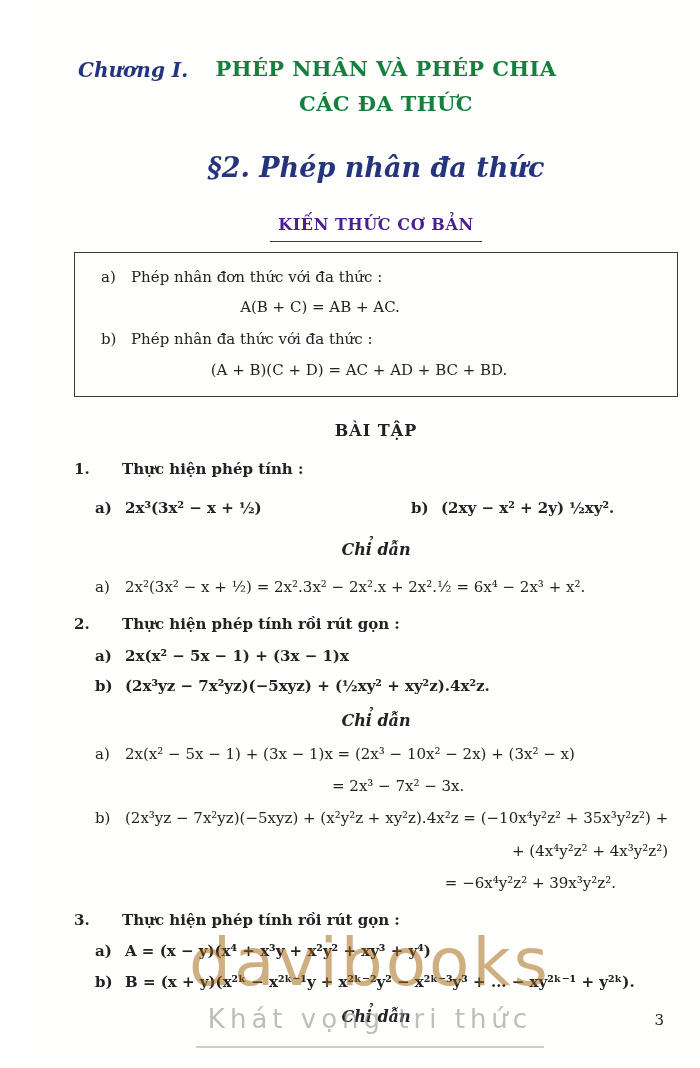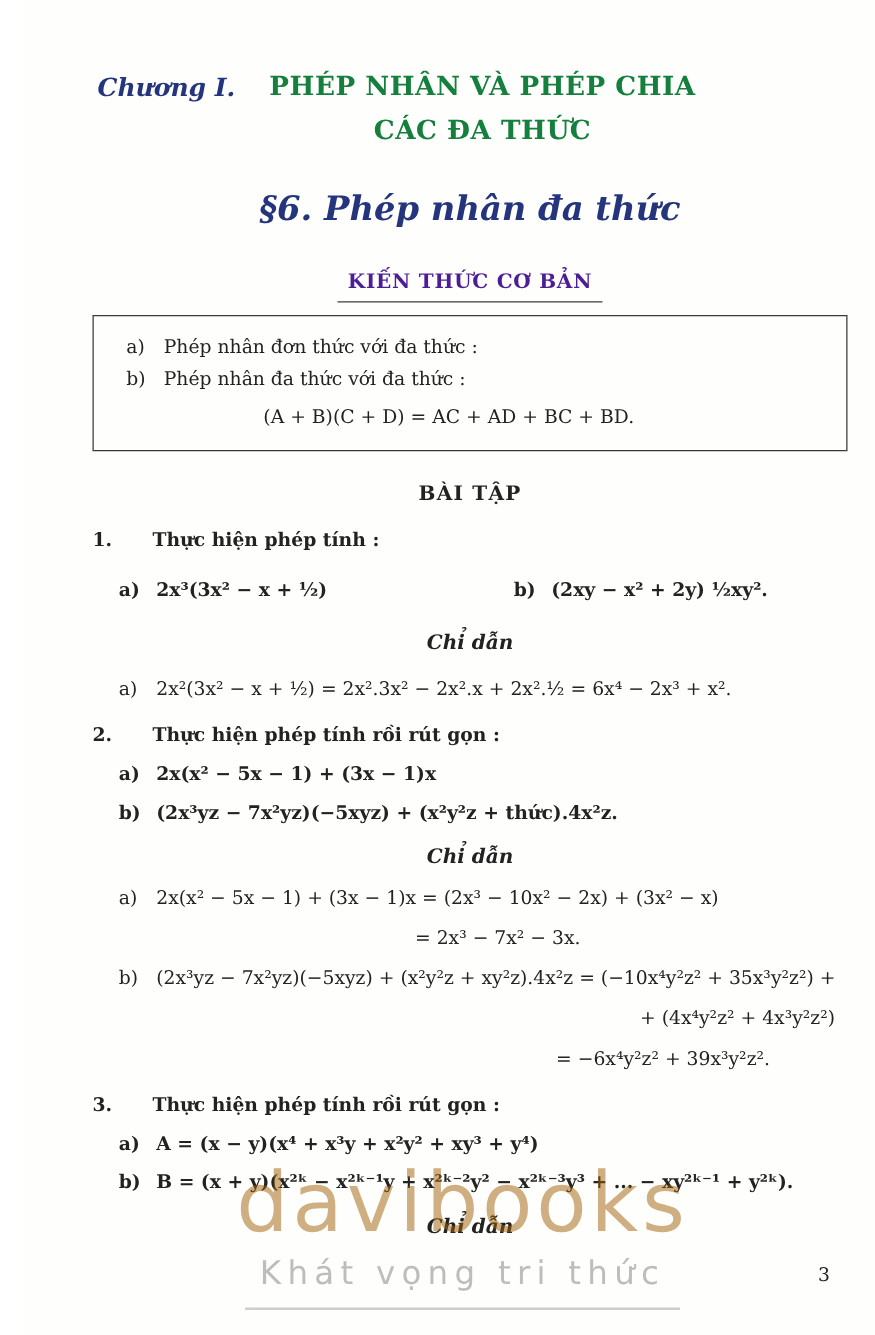--- a/index.html
+++ b/index.html
@@ -75,30 +75,31 @@
 <div class="page">
 
   <div class="chapter-row">
     <span class="chapter-label">Chương I.</span>
     <div class="chapter-title">
       <div>PHÉP NHÂN VÀ PHÉP CHIA</div>
       <div>CÁC ĐA THỨC</div>
     </div>
   </div>
 
-  <div class="section-title">§6. Phép nhân đa thức</div>
+  <div class="section-title">§2. Phép nhân đa thức</div>
 
   <div class="kb-head-wrap">
     <span class="kb-heading">KIẾN THỨC CƠ BẢN</span>
   </div>
 
   <div class="kb-box">
     <div class="kb-item">
       <span class="lbl">a)</span><span>Phép nhân đơn thức với đa thức :</span>
     </div>
+    <div class="kb-formula fa">A(B + C) = AB + AC.</div>
     <div class="kb-item">
       <span class="lbl">b)</span><span>Phép nhân đa thức với đa thức :</span>
     </div>
     <div class="kb-formula fb">(A + B)(C + D) = AC + AD + BC + BD.</div>
   </div>
 
   <div class="bt-heading">BÀI TẬP</div>
 
   <div class="ex-head">
     <span class="ex-num">1.</span>
@@ -118,21 +119,21 @@
   </div>
 
   <div class="ex-head">
     <span class="ex-num">2.</span>
     <span>Thực hiện phép tính rồi rút gọn :</span>
   </div>
   <div class="part bold">
     <span class="lbl">a)</span><span>2x(x² − 5x − 1) + (3x − 1)x</span>
   </div>
   <div class="part bold">
-    <span class="lbl">b)</span><span>(2x³yz − 7x²yz)(−5xyz) + (x²y²z + thức).4x²z.</span>
+    <span class="lbl">b)</span><span>(2x³yz − 7x²yz)(−5xyz) + (½xy² + xy²z).4x²z.</span>
   </div>
   <div class="guide-head">Chỉ dẫn</div>
   <div class="gline">
     <span class="lbl">a)</span><span>2x(x² − 5x − 1) + (3x − 1)x = (2x³ − 10x² − 2x) + (3x² − x)</span>
   </div>
   <div class="gline cont">= 2x³ − 7x² − 3x.</div>
   <div class="gline">
     <span class="lbl">b)</span><span>(2x³yz − 7x²yz)(−5xyz) + (x²y²z + xy²z).4x²z = (−10x⁴y²z² + 35x³y²z²) +</span>
   </div>
   <div class="gline right1">+ (4x⁴y²z² + 4x³y²z²)</div>

